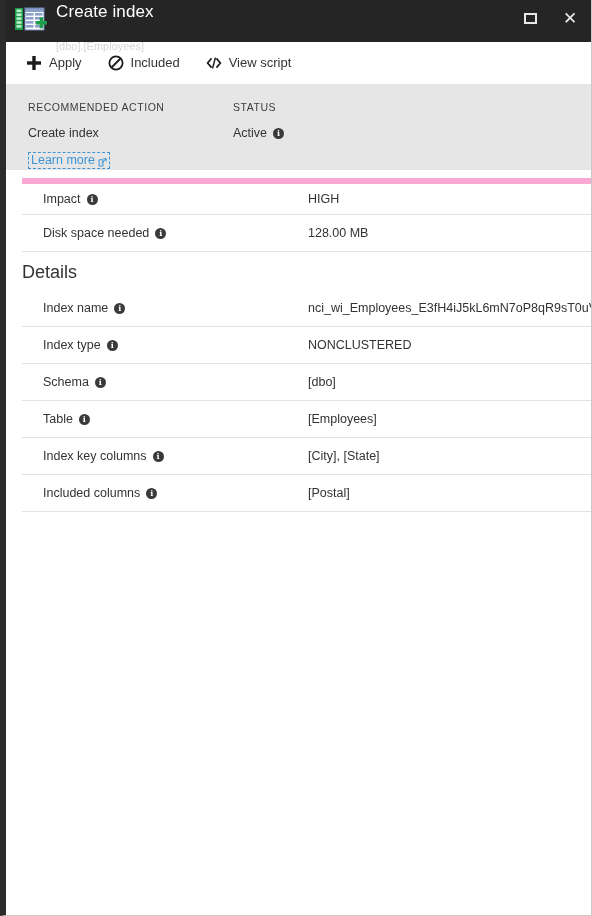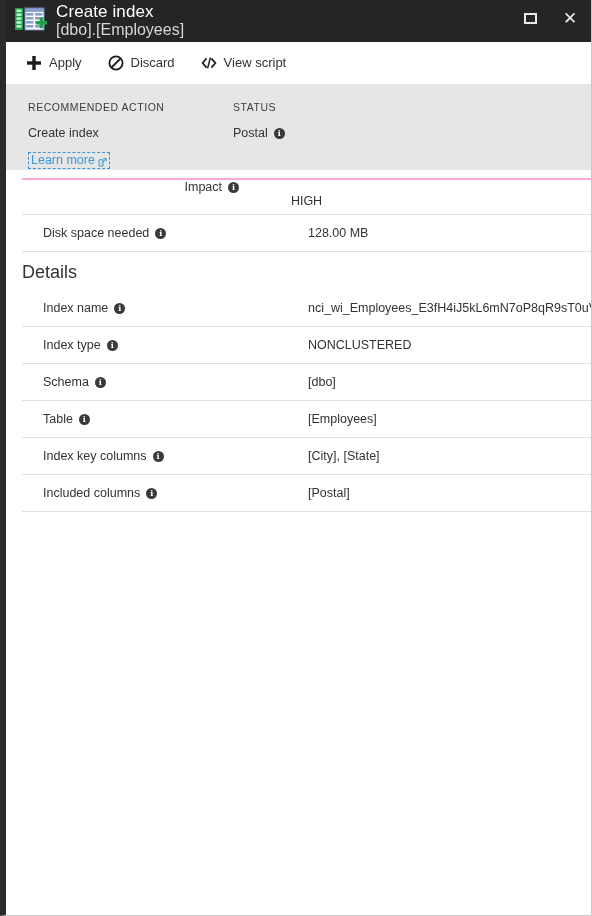--- a/index.html
+++ b/index.html
@@ -54,23 +54,23 @@
   }
   .title-main {
     color: #ffffff;
     font-size: 17px;
     line-height: 20px;
     font-weight: 400;
     letter-spacing: 0.1px;
   }
   .title-sub {
     color: #d6d6d6;
-    font-size: 16px;
+    font-size: 11px;
     line-height: 14px;
-    margin-top: 1px;
+    margin-top: 17px;
   }
   .winbtns {
     position: absolute;
     right: 6px;
     top: 7px;
     display: flex;
     align-items: center;
     gap: 10px;
   }
   .winbtn {
@@ -241,22 +241,21 @@
   }
   .row {
     display: flex;
     align-items: center;
     height: 37px;
     border-bottom: 1px solid #e2e2e2;
     margin-left: 16px;
     box-sizing: border-box;
   }
   .row:first-child {
-    border-top: 2px solid #f9a8d4;
-    flex-direction: column;
+    border-top: 6px solid #f9a8d4;
   }
   .row-label {
     width: 286px;
     padding-left: 21px;
     box-sizing: border-box;
     font-size: 12.5px;
     color: #333333;
     display: flex;
     align-items: center;
     gap: 6px;
@@ -338,21 +337,21 @@
       <span class="cmd-label">Apply</span>
     </div>
 
     <div class="cmd">
       <span class="cmd-ico">
         <svg width="16" height="16" viewBox="0 0 16 16" xmlns="http://www.w3.org/2000/svg">
           <circle cx="8" cy="8" r="6.6" fill="none" stroke="#1b1b1b" stroke-width="1.8"></circle>
           <line x1="3.5" y1="12.5" x2="12.5" y2="3.5" stroke="#1b1b1b" stroke-width="1.8"></line>
         </svg>
       </span>
-      <span class="cmd-label">Discard</span>
+      <span class="cmd-label">Included</span>
     </div>
 
     <div class="cmd">
       <span class="cmd-ico">
         <svg width="16" height="16" viewBox="0 0 16 16" xmlns="http://www.w3.org/2000/svg">
           <polyline points="5,4 1.6,8 5,12" fill="none" stroke="#1b1b1b" stroke-width="1.7" stroke-linejoin="miter" stroke-linecap="square"></polyline>
           <polyline points="11,4 14.4,8 11,12" fill="none" stroke="#1b1b1b" stroke-width="1.7" stroke-linejoin="miter" stroke-linecap="square"></polyline>
           <line x1="9.4" y1="2.6" x2="6.6" y2="13.4" stroke="#1b1b1b" stroke-width="1.5"></line>
         </svg>
       </span>
@@ -373,21 +372,21 @@
             <line x1="3.4" y1="5.4" x2="8" y2="0.9" stroke="#3e95d4" stroke-width="1"></line>
             <polyline points="5.2,0.7 8.2,0.7 8.2,3.6" fill="none" stroke="#3e95d4" stroke-width="1"></polyline>
           </svg>
         </span>
       </div>
     </div>
 
     <div class="sum-col" style="left:227px;">
       <div class="sum-head">STATUS</div>
       <div class="sum-val">
-        <span>Postal</span>
+        <span>Active</span>
         <span class="info-ico">i</span>
       </div>
     </div>
 
 
   </div>
 
 
   <div class="content">
 

